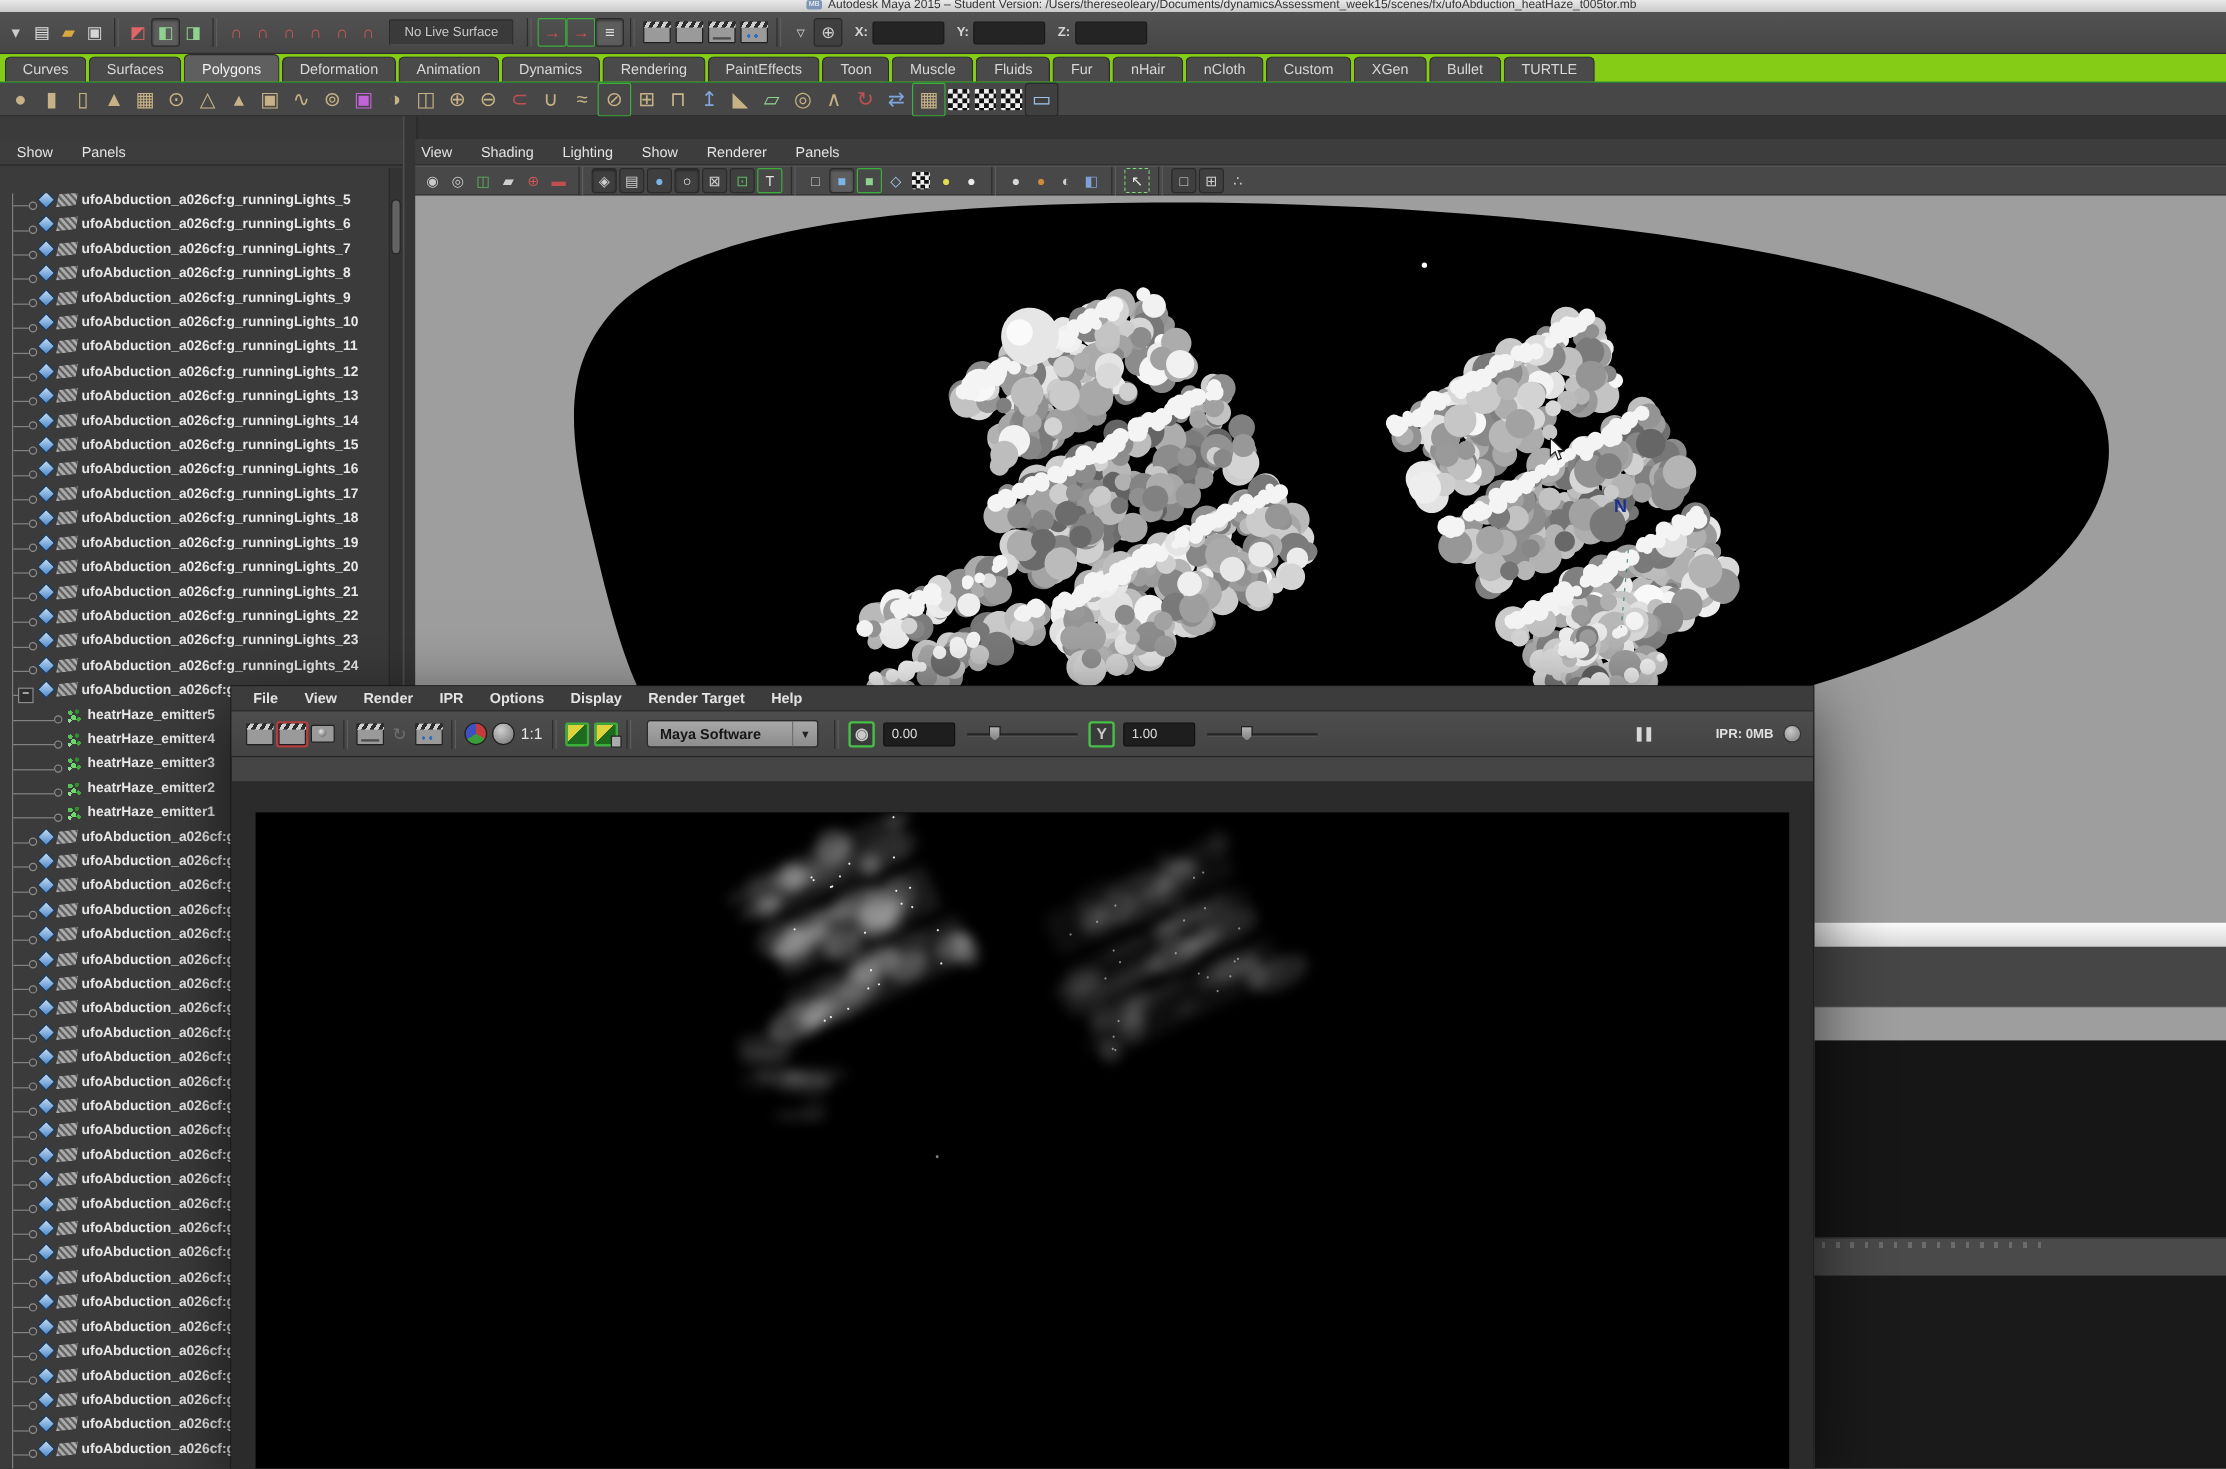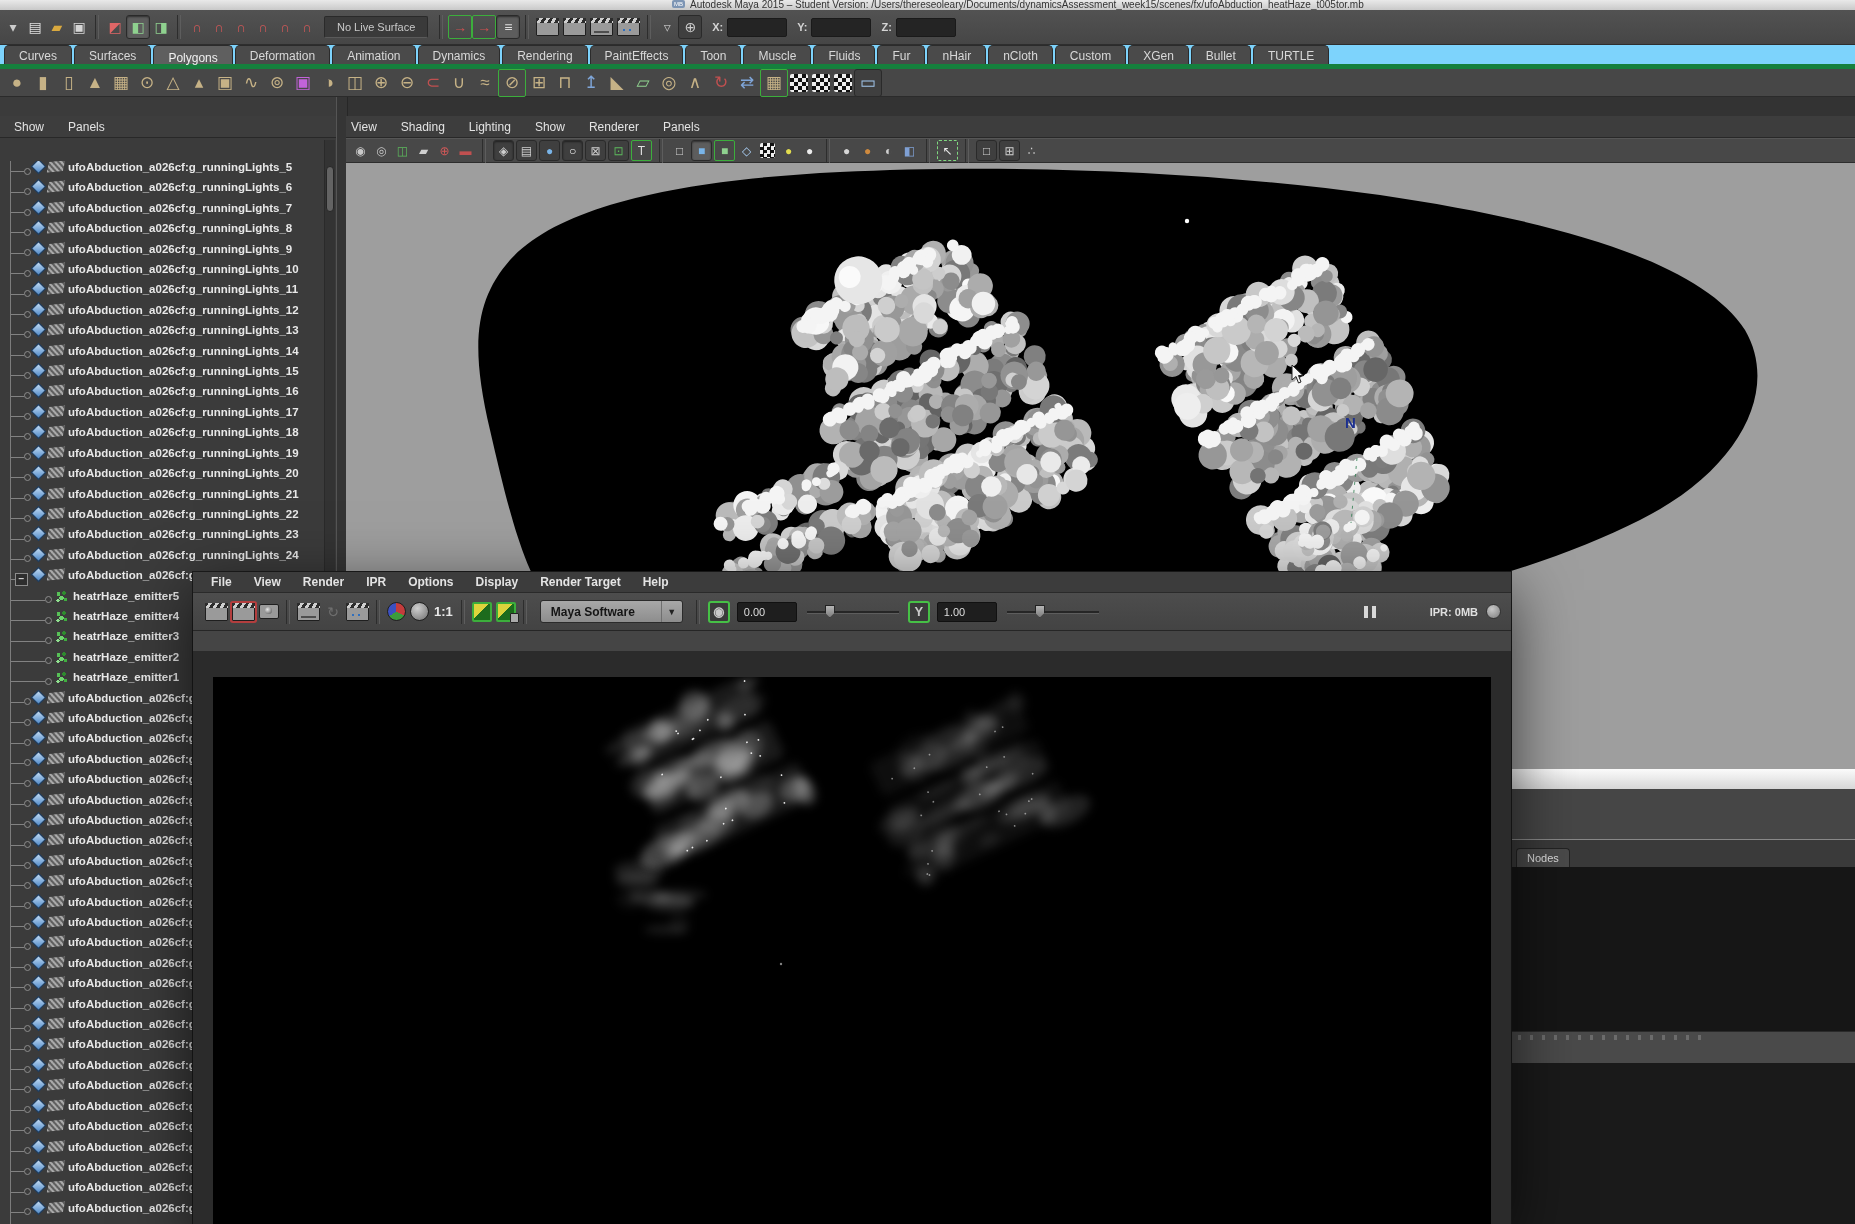--- a/index.html
+++ b/index.html
@@ -35,22 +35,22 @@
   .clap.ipr::after{content:"";position:absolute;left:3px;bottom:2px;right:3px;height:2px;background:#4e4e4e;}
   .clap.dots::after{content:"";position:absolute;left:4px;bottom:3px;width:10px;height:4px;
     background:radial-gradient(circle 1.5px at 2px 2px,#2f6fbf 90%,transparent),
                radial-gradient(circle 1.5px at 8px 2px,#2f6fbf 90%,transparent);}
   .nls-field{height:20px;background:#3a3a3a;border:1px solid #2a2a2a;border-bottom-color:#5a5a5a;
     border-radius:2px;color:#c9c9c9;font-size:11px;display:flex;align-items:center;
     padding:0 12px;margin:0 6px;flex:0 0 auto;}
   .coord-label{color:#d5d5d5;font-size:11px;font-weight:bold;margin:0 4px 0 10px;}
   .coord-field{width:58px;height:17px;background:#242424;border:1px solid #1a1a1a;border-radius:2px;}
   
-  .shelftabs{position:absolute;left:0;top:45px;width:1855px;height:24px;background:#7dd3fc;
-    border-bottom:5px solid #15803d;display:flex;padding-left:4px;box-sizing:border-box;}
+  .shelftabs{position:absolute;left:0;top:45px;width:1855px;height:24px;background:#84cc16;
+    border-bottom:1px solid #15803d;display:flex;align-items:flex-end;padding-left:4px;box-sizing:border-box;}
   .tab{background:#4a4a4a;border:1px solid #2b2b2b;border-bottom:none;border-radius:5px 5px 0 0;
     color:#d8d8d8;font-size:12px;padding:3px 14px 3px 14px;margin-right:2px;white-space:nowrap;}
   .tab.active{background:#5f5f5f;color:#f0f0f0;padding-top:5px;}
   
   .shelf{position:absolute;left:0;top:69px;width:1855px;height:28px;background:#474747;
     border-bottom:1px solid #2b2b2b;display:flex;align-items:center;padding-left:4px;box-sizing:border-box;}
   .shelf .gi{width:26px;height:26px;font-size:17px;}
   
   .paneltop{position:absolute;left:0;top:97px;width:1855px;height:19px;background:#333;}
   .panelmenu{position:absolute;height:22px;background:#3d3d3d;border-bottom:1px solid #282828;
@@ -132,21 +132,21 @@
   .rv-toolbar{height:38px;background:linear-gradient(#4d4d4d,#434343);border-bottom:1px solid #262626;
     display:flex;align-items:center;padding:0 10px;box-sizing:border-box;}
   .rv-toolbar .gi{color:#cfcfcf;}
   .camico{width:18px;height:13px;margin:2px;background:#9a9a9a;border:1px solid #1f1f1f;border-radius:2px;position:relative;}
   .camico::before{content:"";position:absolute;left:5px;top:2px;width:7px;height:7px;border-radius:50%;
     background:radial-gradient(circle at 35% 35%,#e8e8e8,#4a4a4a);}
   .rgbcirc{width:17px;height:17px;border-radius:50%;margin:2px;
     background:conic-gradient(#c43c3c 0 33%,#3c9c3c 33% 66%,#3c50c0 66% 100%);border:1px solid #1f1f1f;}
   .alphacirc{width:17px;height:17px;border-radius:50%;margin:2px;
     background:radial-gradient(circle at 38% 32%,#cfcfcf,#6f6f6f);border:1px solid #1f1f1f;}
-  .ratio{font-size:13px;font-weight:bold;color:#e8e8e8;width:auto;padding:0 3px;}
+  .ratio{font-size:13px;font-weight:normal;color:#e8e8e8;width:auto;padding:0 3px;}
   .keepimg{width:16px;height:16px;margin:2px;border:2px solid #3cae3c;border-radius:2px;
     background:linear-gradient(135deg,#ddd43c 0 45%,#1d6b1d 45%);position:relative;}
   .keepimg.trash::after{content:"";position:absolute;right:-5px;bottom:-3px;width:7px;height:8px;
     background:#aaa;border:1px solid #222;border-radius:1px;}
   .rv-dropdown{display:flex;align-items:center;height:21px;background:linear-gradient(#a8a8a8,#8d8d8d);
     border:1px solid #2b2b2b;border-radius:3px;margin:0 8px;flex:0 0 auto;font-weight:bold;}
   .rv-dropdown .ddlabel{font-size:12px;color:#151515;padding:0 10px;min-width:100px;}
   .rv-dropdown .ddarrow{width:20px;align-self:stretch;border-left:1px solid #6f6f6f;
     display:flex;align-items:center;justify-content:center;font-size:9px;color:#222;}
   .gbr{width:22px;height:22px;border:2px solid #46c046;border-radius:3px;display:flex;
@@ -2384,23 +2384,20 @@
         <line x1="1011" y1="295" x2="1005" y2="360" stroke="#2e7d4f" stroke-dasharray="3 5" opacity="0.8"></line>
       </svg>
   </div>
   <div class="n-label">N</div>
   <svg class="vp-cursor" width="16" height="20">
     <polygon points="1,0 1,15 5,11.5 7.5,18 10,17 7.5,10.5 12,10.5" fill="#f5f5f5" stroke="#222" stroke-width="1"></polygon>
   </svg>
 
   <div class="rstrip rs-white"></div>
   <div class="rstrip rs-gray"></div>
-  <div class="rstrip rs-tabrow">
-    <span class="nodes-tab">Nodes</span>
-  </div>
   <div class="rstrip rs-black1"></div>
   <div class="rstrip rs-shelfstrip">
     <span class="rs-dashes"></span>
   </div>
   <div class="rstrip rs-black2"></div>
 
   <div class="rv-window">
     <div class="rv-menubar">
         <span class="pm-item">File</span>
         <span class="pm-item">View</span>

